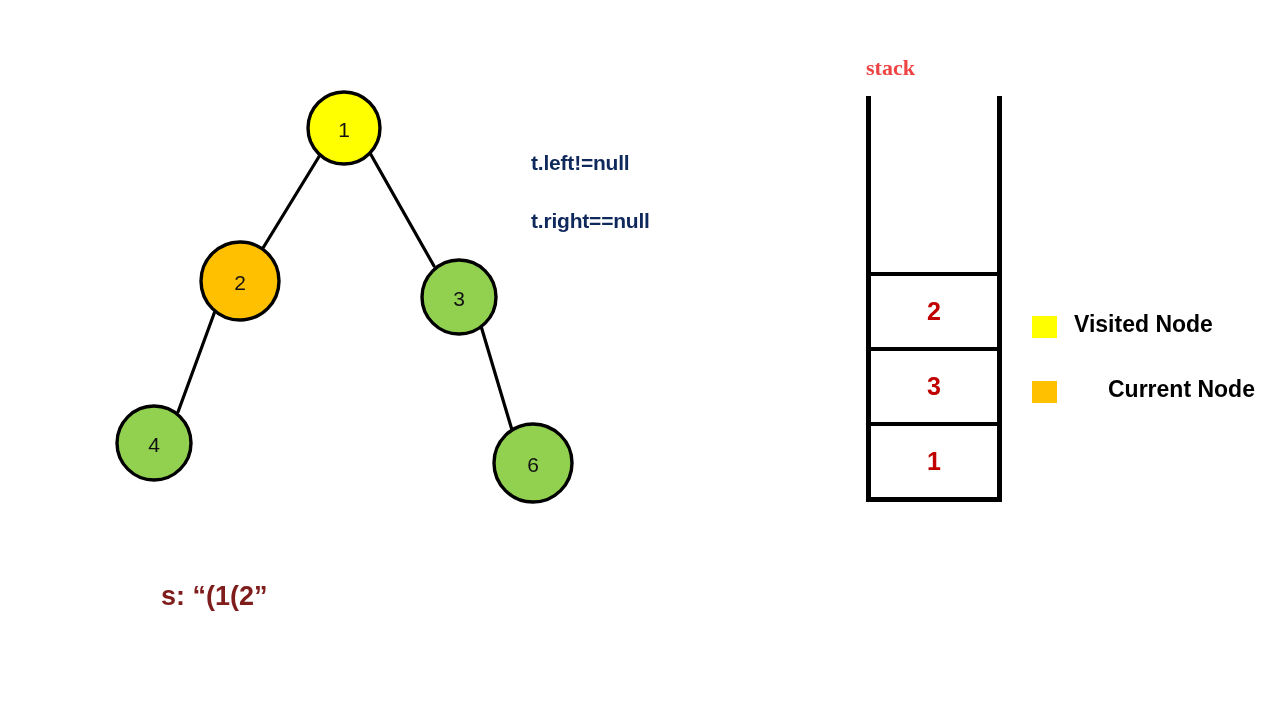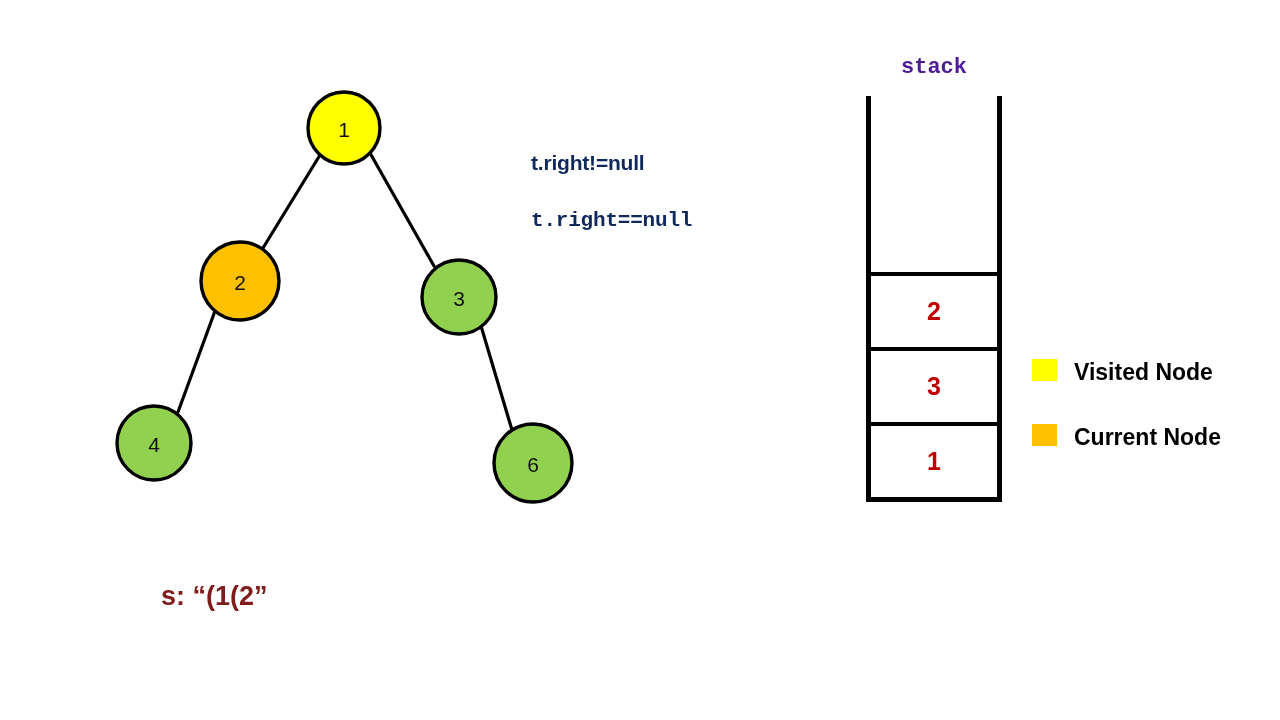--- a/index.html
+++ b/index.html
@@ -46,43 +46,43 @@
     position: absolute;
     color: #10295c;
     font-family: "Liberation Sans", sans-serif;
     font-size: 21px;
     font-weight: bold;
     white-space: nowrap;
     letter-spacing: -0.2px;
   }
   #code-line-0 { left: 528px; top: 93px; }
   #code-line-1 { left: 531px; top: 151px; }
-  #code-line-2 { left: 531px; top: 209px; font-family: Liberation Mono, monospace; }
+  #code-line-2 { left: 531px; top: 209px; }
 
   
   #output-string {
     position: absolute;
     left: 161px;
     top: 581px;
     color: #7f1d1d;
     font-family: "Liberation Sans", sans-serif;
     font-size: 27px;
     font-weight: bold;
     white-space: nowrap;
   }
 
   
   #stack-title {
     position: absolute;
     left: 866px;
     top: 55px;
     width: 136px;
-    text-align: center;
-    color: #4c1d95;
-    font-family: Liberation Mono, monospace;
+    text-align: left;
+    color: #ef4444;
+    font-family: Liberation Serif, serif;
     font-size: 22px;
     font-weight: bold;
   }
   #stack-box {
     position: absolute;
     left: 866px;
     top: 96px;
     width: 136px;
     height: 406px;
     border-left: 5px solid #000000;
@@ -104,25 +104,24 @@
     color: #c00000;
     font-family: "Liberation Sans", sans-serif;
     font-size: 25px;
     font-weight: bold;
   }
 
   
   .legend-row {
     position: absolute;
     display: flex;
-    align-items: flex-start;
-    margin-top: 48px;
+    align-items: flex-end;
   }
   #legend-row-0 { left: 1032px; top: 311px; }
-  #legend-row-1 { left: 1032px; top: 376px; }
+  #legend-row-1 { left: 1032px; top: 376px; gap: 34px; }
   .legend-swatch {
     width: 25px;
     height: 22px;
     flex: 0 0 auto;
   }
   .legend-label {
     margin-left: 17px;
     color: #000000;
     font-family: "Liberation Sans", sans-serif;
     font-size: 23px;
@@ -159,21 +158,21 @@
           <circle cx="154" cy="443" r="37" fill="#92D050" class="node-circle"></circle>
           <text x="154" y="444" class="node-label">4</text>
         </g>
         <g>
           <circle cx="533" cy="463" r="39" fill="#92D050" class="node-circle"></circle>
           <text x="533" y="464" class="node-label">6</text>
         </g>
       </g>
   </svg>
 
-  <div class="code-line" id="code-line-1">t.right!=null</div>
+  <div class="code-line" id="code-line-1">t.left!=null</div>
   <div class="code-line" id="code-line-2">t.right==null</div>
 
   <div id="output-string">s: “(1(2”</div>
 
   <div id="stack-title">stack</div>
   <div id="stack-box">
       <div class="stack-cell">2</div>
       <div class="stack-cell">3</div>
       <div class="stack-cell">1</div>
     </div>

